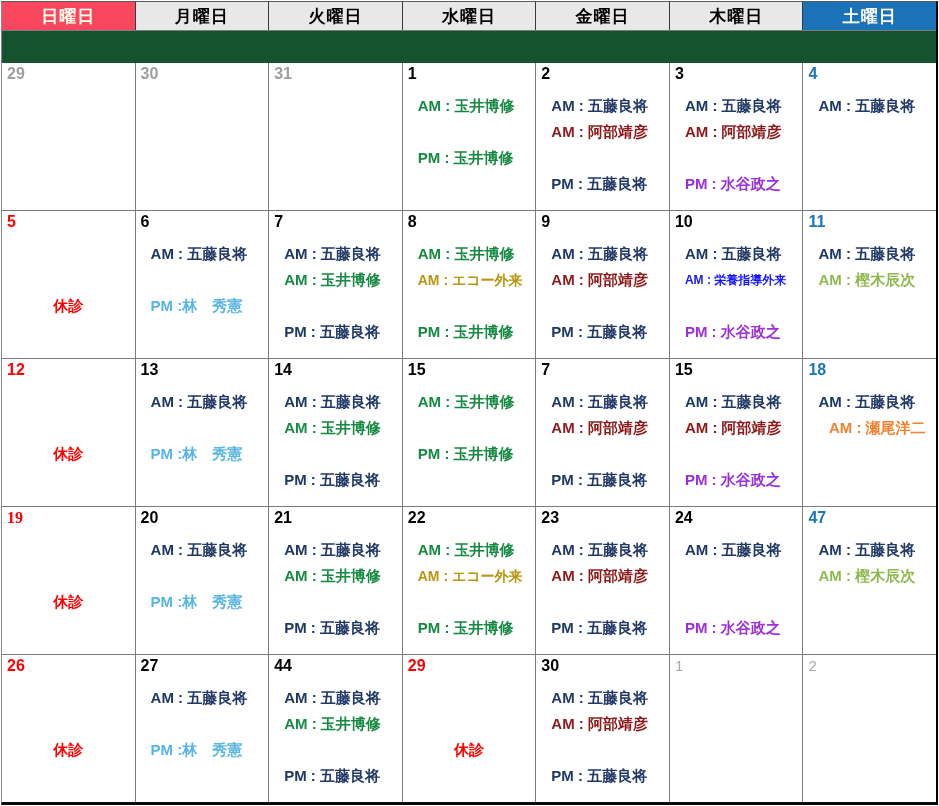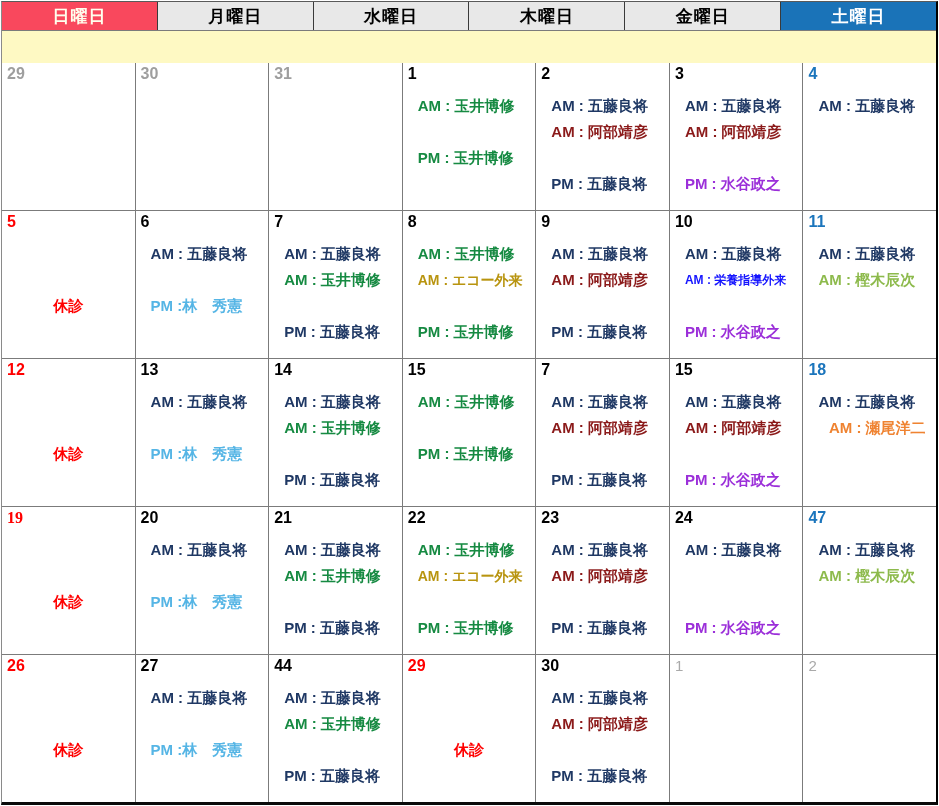--- a/index.html
+++ b/index.html
@@ -3,21 +3,21 @@
 <meta charset="utf-8">
 <style>
   html,body{margin:0;padding:0;}
   body{
     width:939px;height:806px;background:#fff;
     font-family:"Liberation Sans","DejaVu Sans",sans-serif;
     -webkit-font-smoothing:antialiased;
   }
   .calendar{
     box-sizing:border-box;width:937px;height:804px;margin:1px;
-    display:flex;flex-direction:column;background:#fef9c3;
+    display:flex;flex-direction:column;background:#14532d;
     border-top:1px solid #5a5a5a;border-left:1px solid #8a8a8a;
     border-right:2px solid #000;border-bottom:3px solid #0a0a0a;
   }
   .header-row{display:flex;flex:0 0 28px;border-bottom:1px solid #7b7b7b;}
   .header-cell{
     flex:1;display:flex;align-items:center;justify-content:center;
     font-weight:bold;font-size:17px;border-right:1px solid #3a3a3a;
     letter-spacing:1px;
   }
   .header-cell:last-child{border-right:none;}
@@ -33,23 +33,24 @@
     white-space:nowrap;box-sizing:border-box;
   }
 </style>
 </head>
 <body>
 
 <div class="calendar">
   <div class="header-row">
       <div class="header-cell" style="background: rgb(249, 72, 93); color: rgb(255, 255, 238);">日曜日</div>
       <div class="header-cell" style="background: rgb(232, 232, 232); color: rgb(0, 0, 0);">月曜日</div>
+      <div class="header-cell" style="background: rgb(232, 232, 232); color: rgb(0, 0, 0);">火曜日</div>
       <div class="header-cell" style="background: rgb(232, 232, 232); color: rgb(0, 0, 0);">水曜日</div>
+      <div class="header-cell" style="background: rgb(232, 232, 232); color: rgb(0, 0, 0);">金曜日</div>
       <div class="header-cell" style="background: rgb(232, 232, 232); color: rgb(0, 0, 0);">木曜日</div>
-      <div class="header-cell" style="background: rgb(232, 232, 232); color: rgb(0, 0, 0);">金曜日</div>
       <div class="header-cell" style="background: rgb(26, 115, 184); color: rgb(255, 255, 255);">土曜日</div>
     </div>
   <div class="grid">
       <div class="week-row">
         <div class="day-cell">
           <div class="day-number" style="color: rgb(158, 158, 158);">29</div>
         </div>
         <div class="day-cell">
           <div class="day-number" style="color: rgb(158, 158, 158);">30</div>
         </div>

